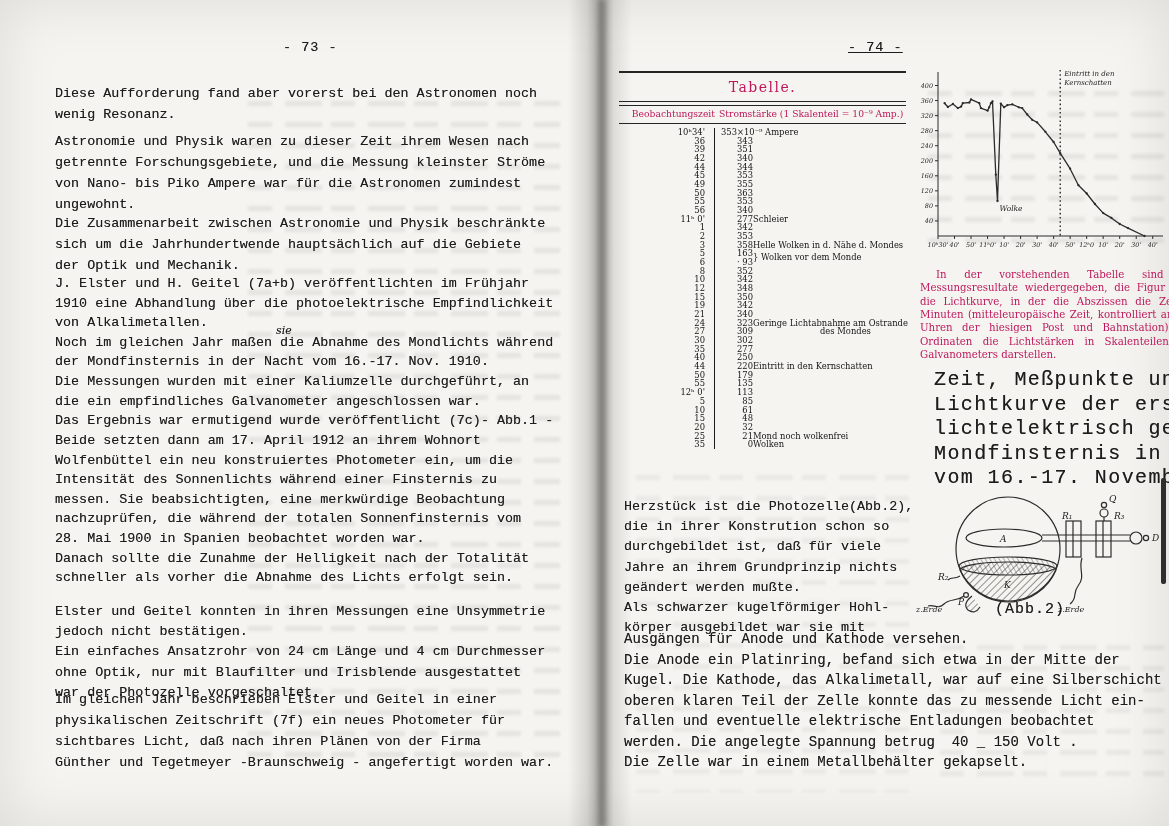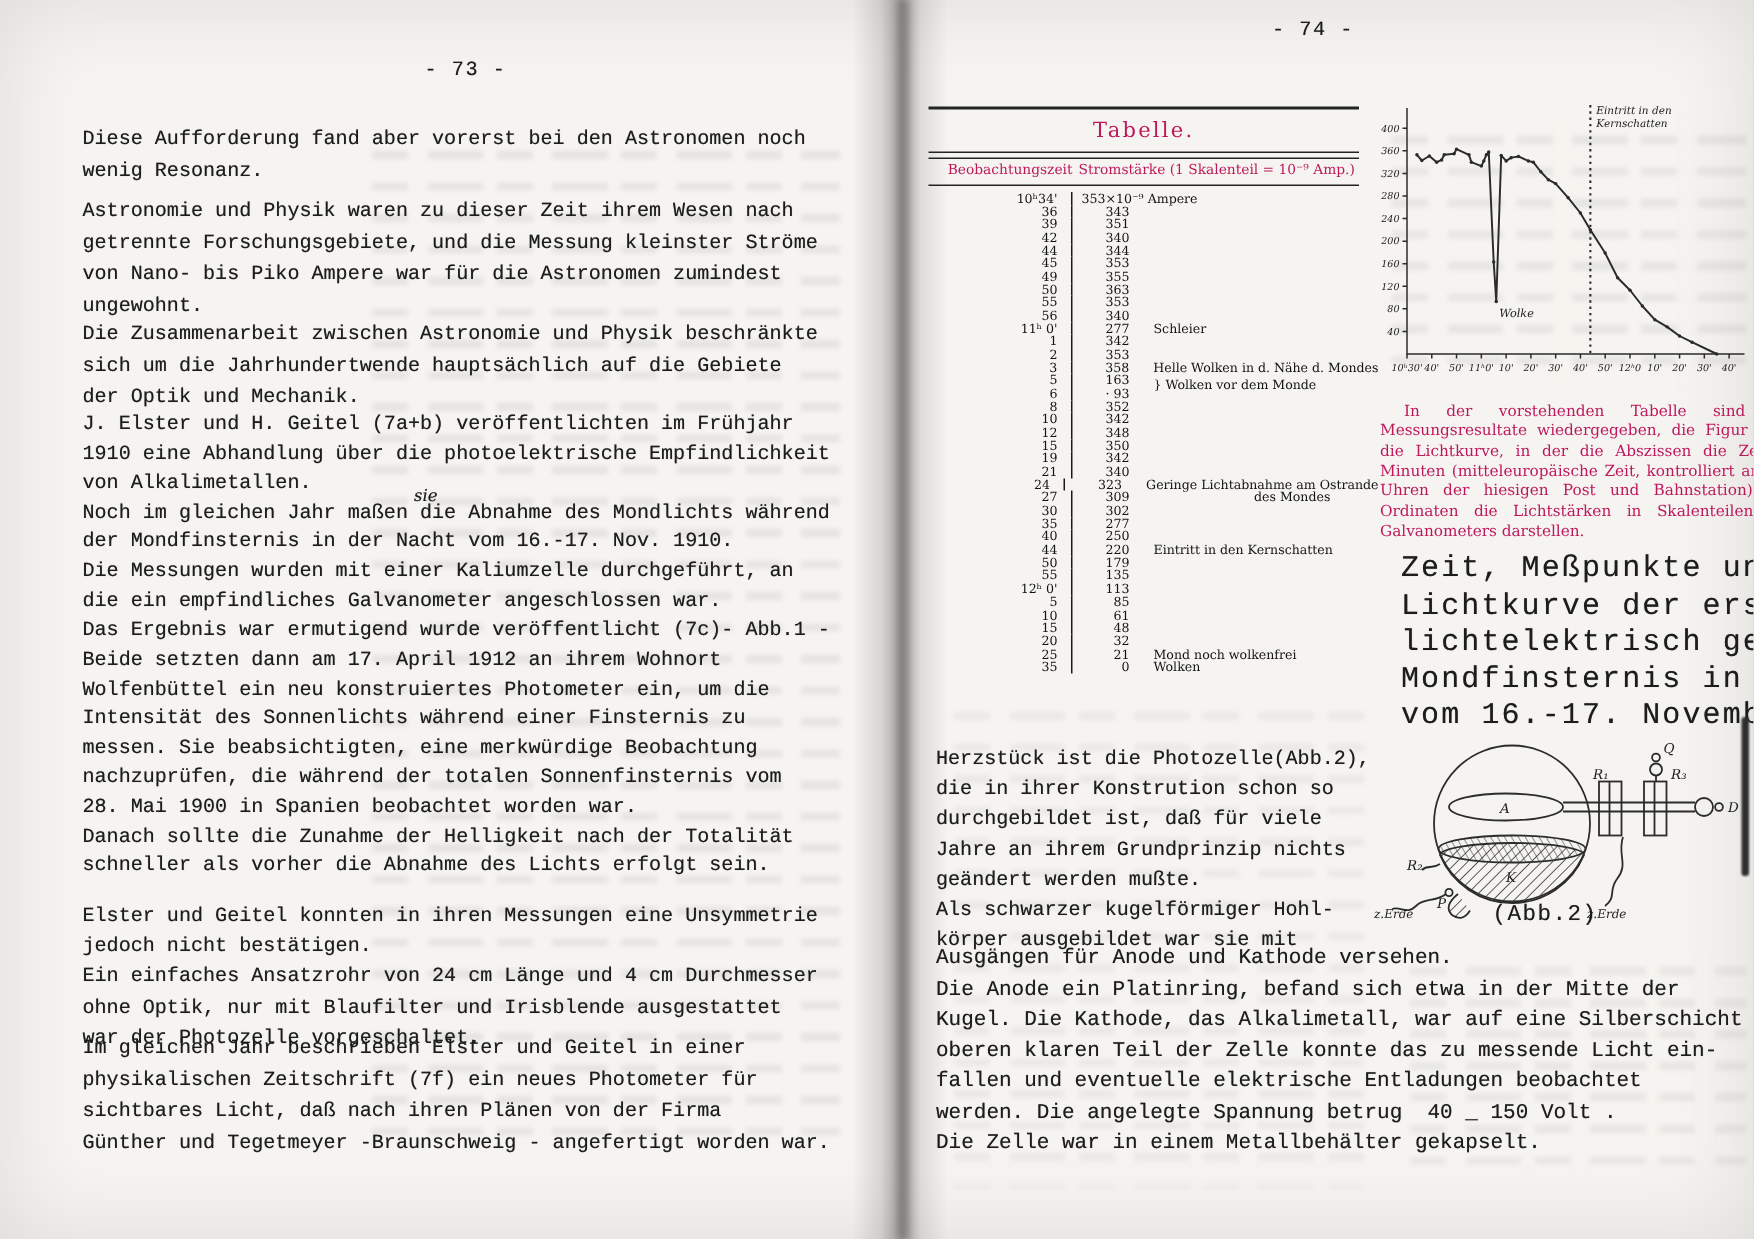--- a/index.html
+++ b/index.html
@@ -17,37 +17,37 @@
   .para{position:absolute;left:55px;width:512px;font-size:13.4px;}
   .tline{height:21px;line-height:21px;white-space:pre;position:relative;}
   .p1{top:83px}.p2{top:131px}.p3{top:213px}
   .p4{top:274px}.p5{top:431px}.p6{top:602px}.p7{top:689px}
   .p4 .tline,.p5 .tline{height:19.6px;line-height:19.6px;}
   .p6 .tline{height:20.2px;line-height:20.2px;}
   .insert{position:absolute;transform:translate(-4px,-12px);
           font-family:"DejaVu Serif",serif;font-style:italic;font-size:11px;}
   .pageno{position:absolute;font-size:13.5px;letter-spacing:1px;}
   .pageno-left{left:283px;top:40px;}
-  .pageno-right{left:848px;top:13px;}
+  .pageno-right{left:848px;top:40px;text-decoration:underline;}
   
   .serif{font-family:"DejaVu Serif",serif;color:#be185d;}
   .rule{position:absolute;background:#242424;}
   .tbl-title{position:absolute;left:619px;top:79px;width:287px;text-align:center;
              font-size:14px;letter-spacing:1.5px;}
   .tbl-head{position:absolute;left:619px;top:107px;width:287px;display:flex;
             font-size:9.2px;line-height:14px;}
   .tbl-head .h1{width:96px;text-align:right;}
   .tbl-head .h2{flex:1;padding-left:4px;}
   .tbody{position:absolute;left:619px;top:128px;width:300px;}
   .trow{display:flex;height:8.68px;font-size:8.4px;line-height:8.7px;
         font-family:"DejaVu Serif",serif;color:#141414;}
   .tt{width:86px;text-align:right;padding-right:9px;}
   .tval-wrap{border-left:1.3px solid #1a1a1a;padding-left:6px;display:flex;}
   .tv{display:inline-block;min-width:32px;text-align:right;white-space:nowrap;}
-  .tn{margin-left:16px;white-space:nowrap;}
+  .tn{margin-left:0;white-space:nowrap;}
   .tn.mid{transform:translateY(3.5px);}
   .tn.ind{padding-left:67px;}
   
   .chart-box{position:absolute;left:903px;top:58px;width:264px;height:205px;}
   .fig-note{position:absolute;left:892px;top:268px;width:277px;
             font-size:10.2px;line-height:13.35px;text-align:justify;text-indent:16px;margin-left:28px;}
   .cap{position:absolute;left:886px;top:368px;width:283px;font-size:20px;letter-spacing:1.4px;margin-left:48px;}
   .cap .tline{height:24.6px;line-height:24.6px;}
   .body1{position:absolute;left:624px;top:497px;width:292px;font-size:13.4px;}
   .body1 .tline{height:20.2px;line-height:20.2px;}

